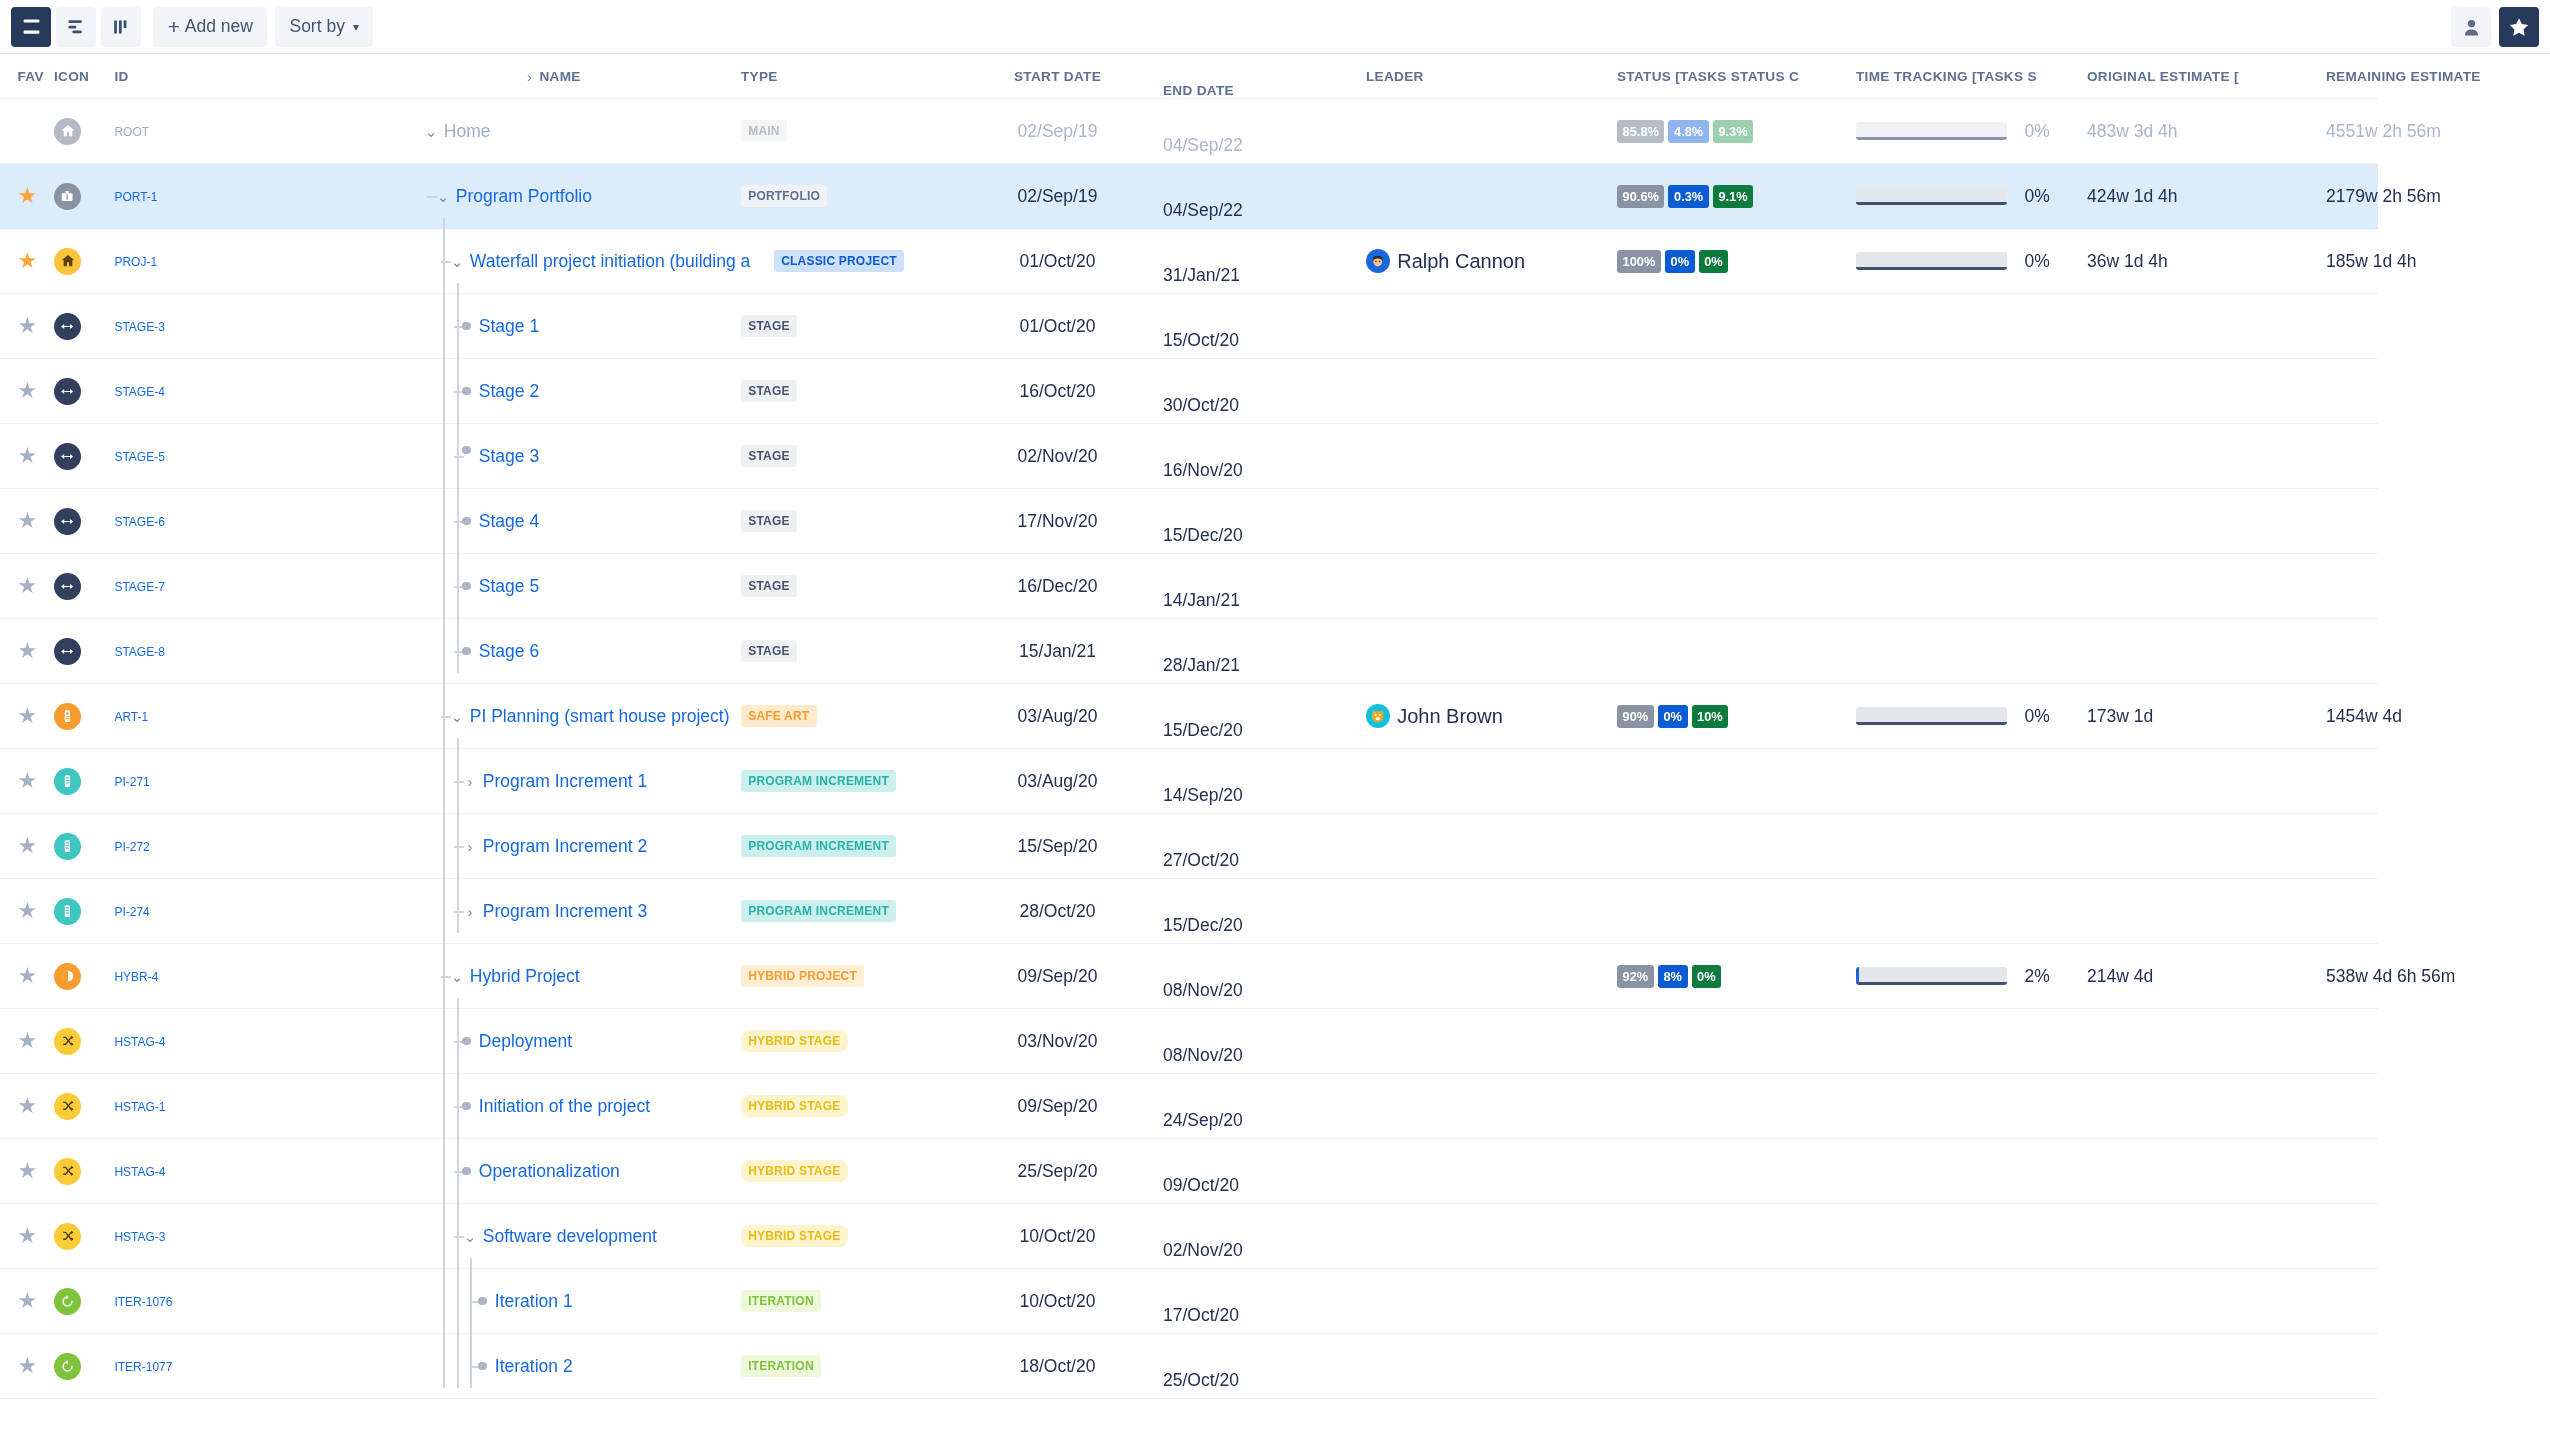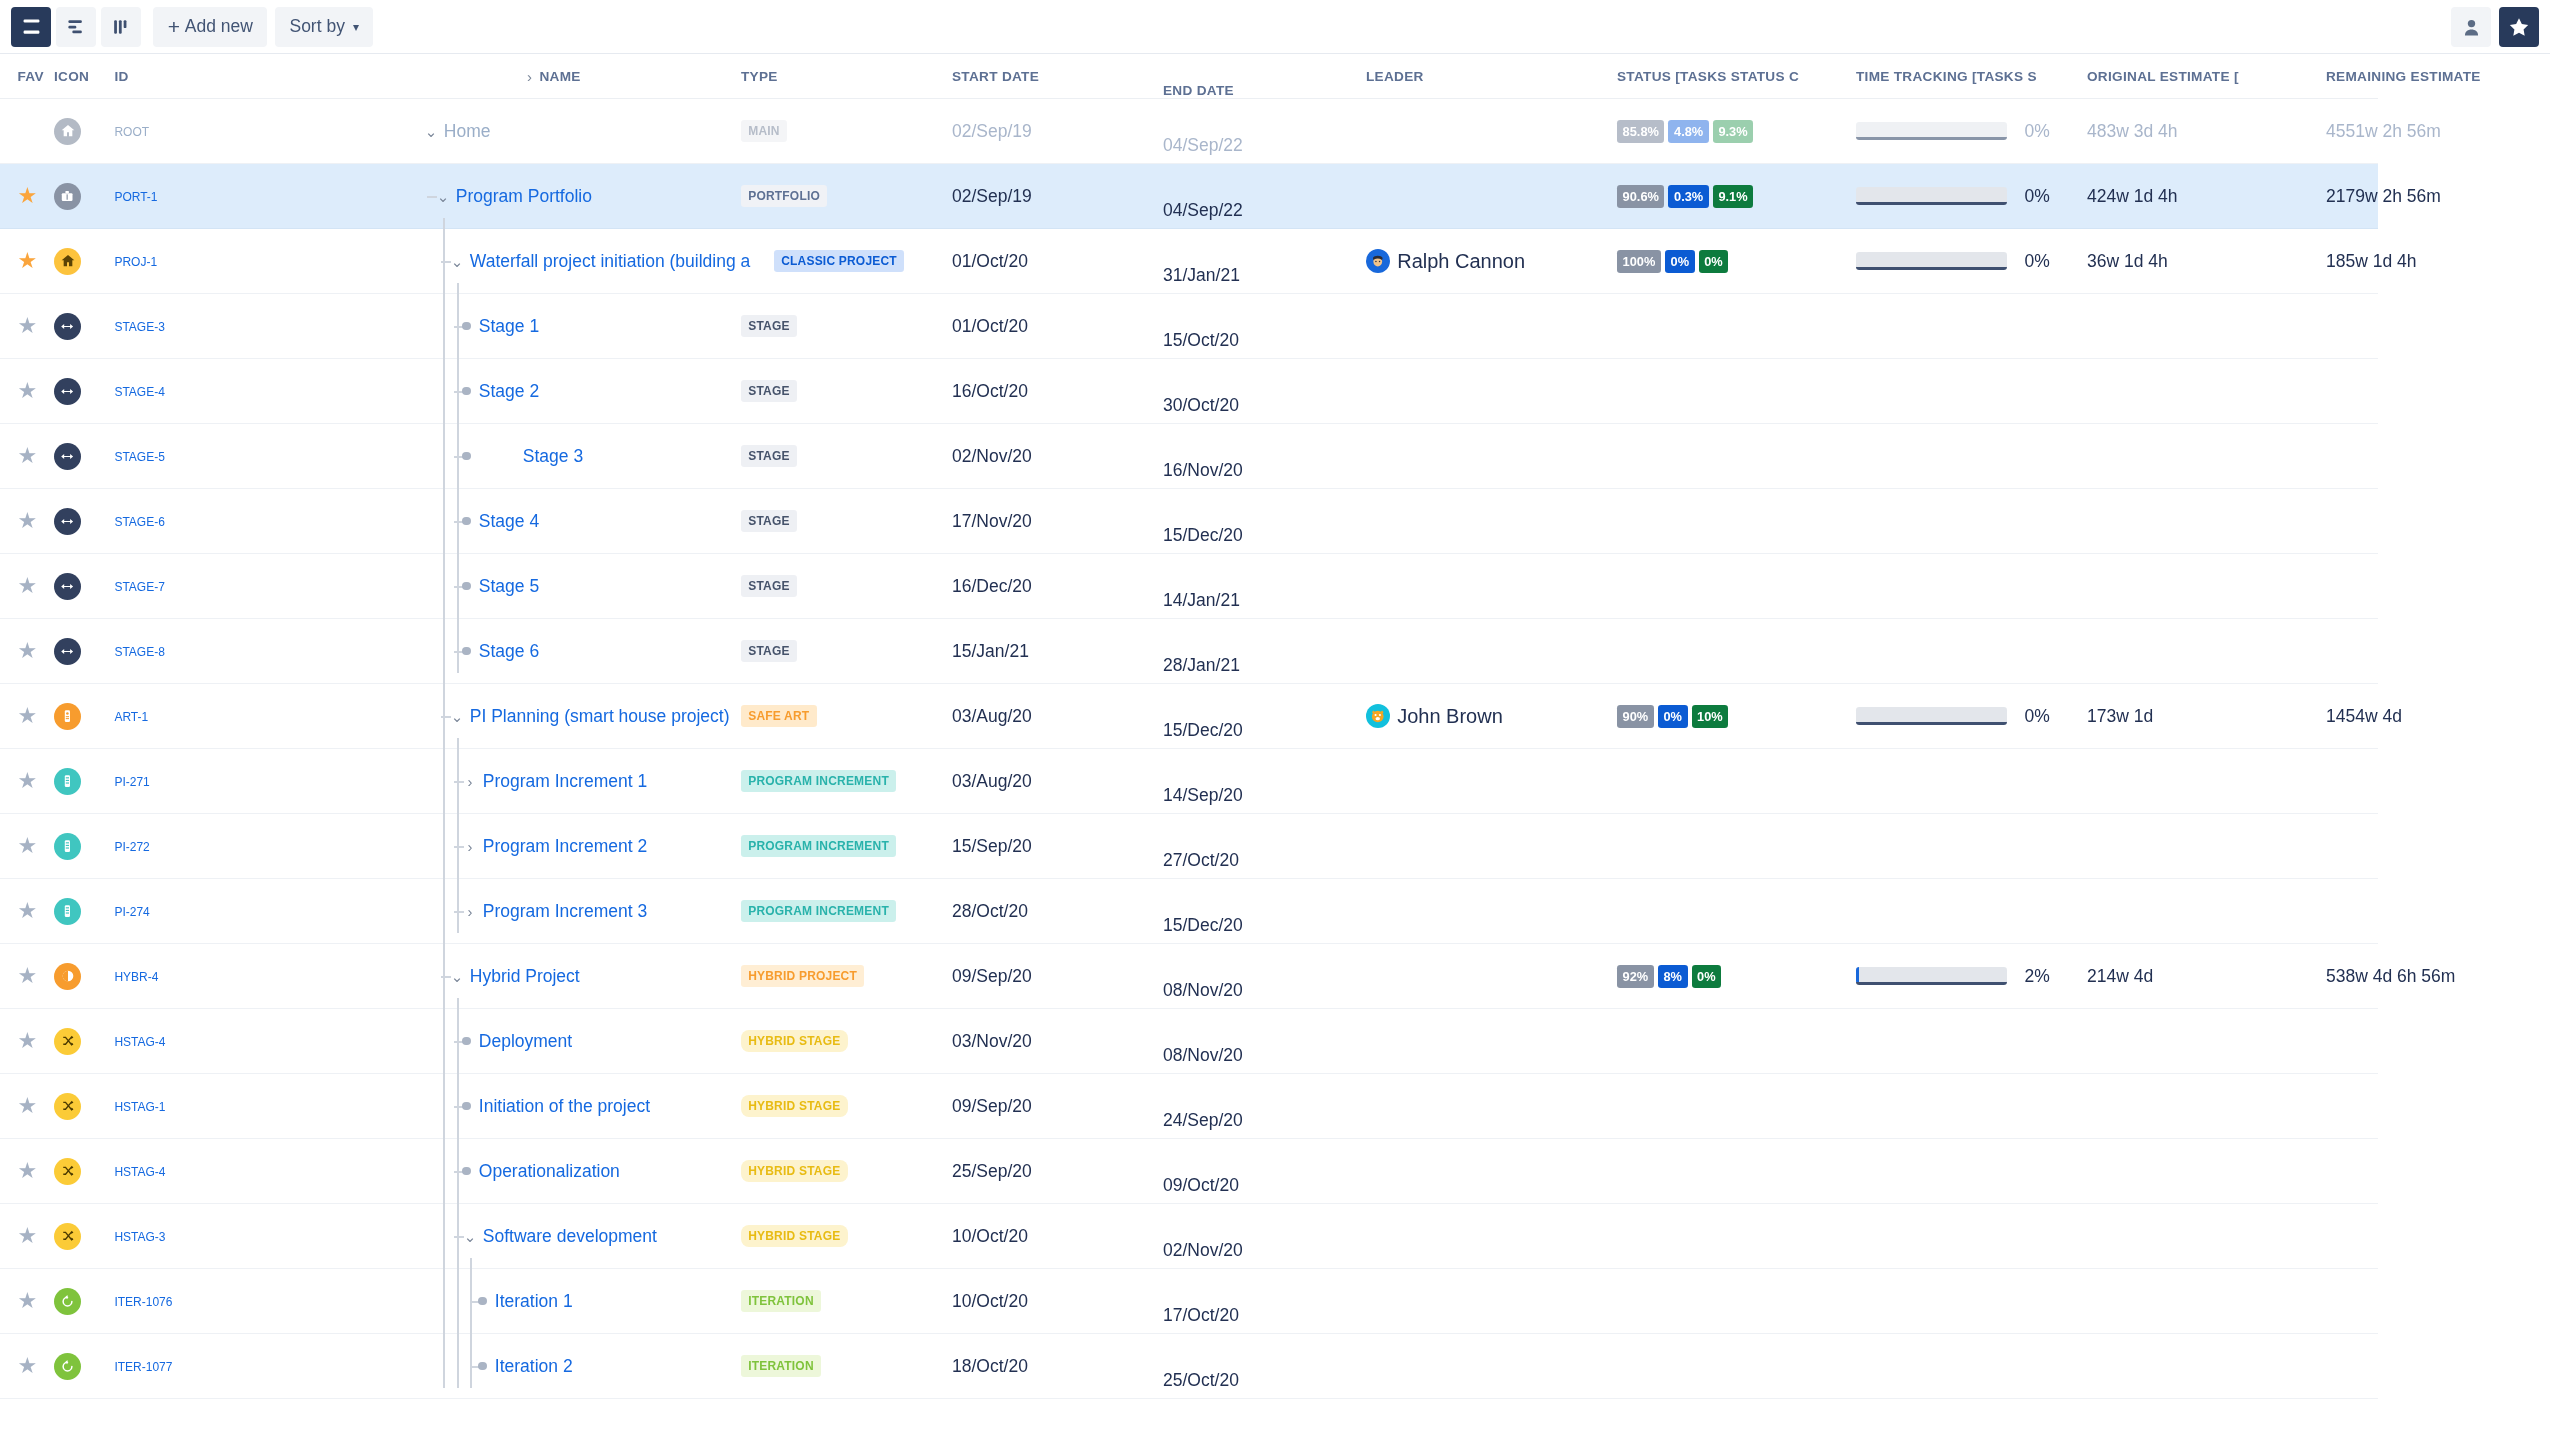--- a/index.html
+++ b/index.html
@@ -80,21 +80,21 @@
   }
   .row.selected { background: #ddecfb; border-bottom-color: #d3e4f5; }
   .row.root { border-bottom: 0.8px solid #eef1f5; }
 
   
   .c-fav   { width: 54px;  padding-left: 17.5px; flex: 0 0 54px; }
   .c-icon  { width: 54px;  flex: 0 0 54px; display:flex; align-items:center; }
   .c-id    { width: 159px; flex: 0 0 159px; padding-left: 6.4px; }
   .c-name  { width: 474px; flex: 0 0 474px; display: flex; align-items: center; position: relative; }
   .c-type  { width: 211px; flex: 0 0 211px; }
-  .c-start { width: 211px; flex: 0 0 211px; }
+  .c-start { width: 211px; flex: 0 0 211px; text-align: center; }
   .c-end   { width: 203px; flex: 0 0 203px; margin-top: 28px; }
   .c-lead  { width: 251px; flex: 0 0 251px; display:flex; align-items:center; }
   .c-stat  { width: 239px; flex: 0 0 239px; display:flex; align-items:center; }
   .c-time  { width: 231px; flex: 0 0 231px; display:flex; align-items:center; }
   .c-oe    { width: 239px; flex: 0 0 239px; }
   .c-re    { width: 239px; flex: 0 0 239px; }
 
   .hdr .c-name { padding-left: 0; }
 
   
@@ -452,21 +452,21 @@
             <svg width="14.3" height="11" viewBox="0 0 24 18">
               <path d="M2 9l5-4v3h10V5l5 4-5 4v-3H7v3z" fill="#fff"></path>
             </svg>
           </span>
         </div>
         <div class="c-id"><span class="idtxt">STAGE-5</span></div>
         <div class="c-name">
           <div class="vline" style="left:176px;"></div>
           <div class="vline" style="left:190px;"></div>
           <div class="hline" style="left:187px;width:9.6px;"></div>
-          <div style="display: flex; align-items: center; padding-left: 195px; position: relative; z-index: 2; gap: 44px;">
+          <div style="display: flex; align-items: flex-start; padding-left: 195px; position: relative; z-index: 2;">
             <span class="bullet"></span>
             <span class="nm">Stage 3</span>
           </div>
         </div>
         <div class="c-type"><span class="badge b-stage">STAGE</span></div>
         <div class="c-start"><span class="dt">02/Nov/20</span></div>
         <div class="c-end"><span class="dt">16/Nov/20</span></div>
         <div class="c-lead"></div>
         <div class="c-stat"></div>
         <div class="c-time"></div>

